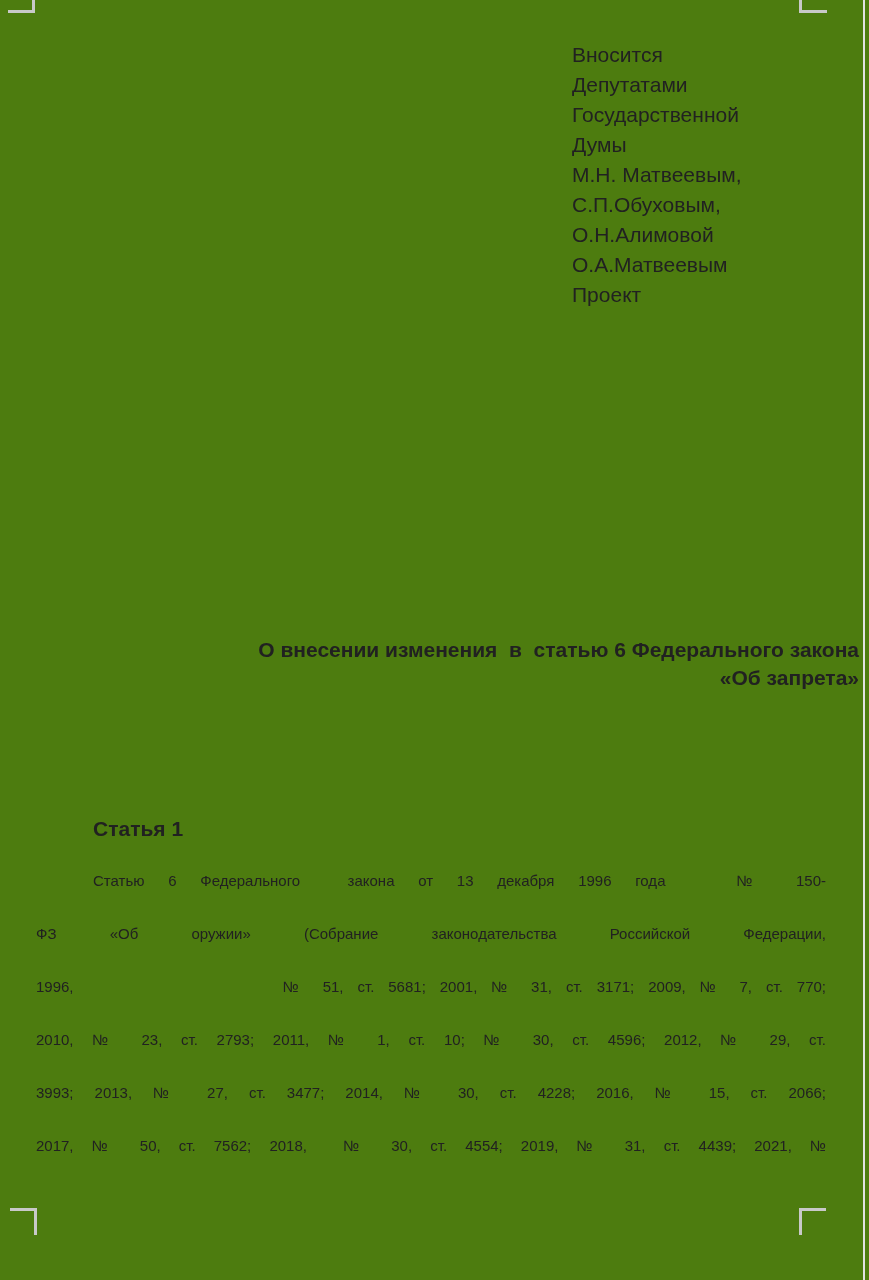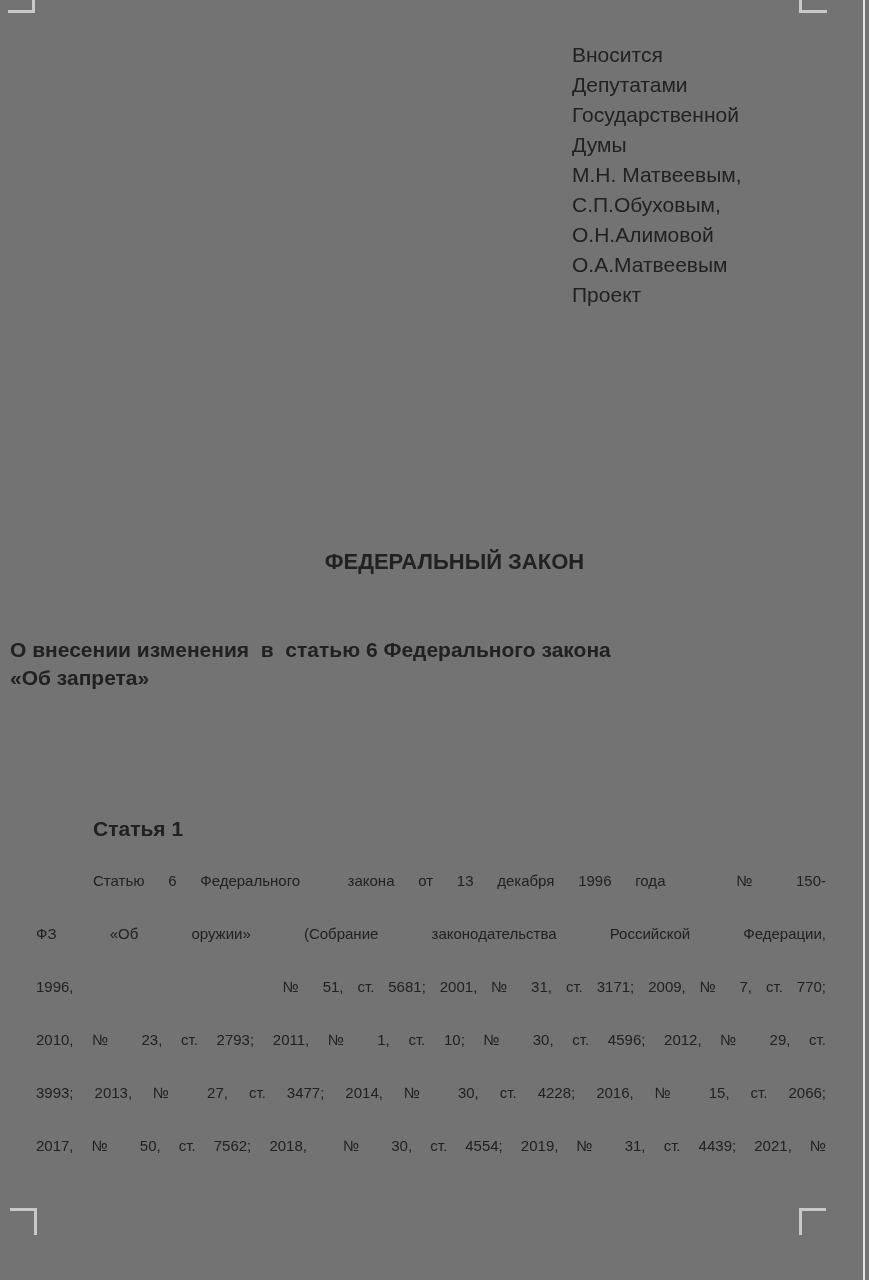--- a/index.html
+++ b/index.html
@@ -4,21 +4,21 @@
 <style>
   html, body {
     margin: 0;
     padding: 0;
     background: #ffffff;
   }
   .page {
     position: relative;
     width: 869px;
     height: 1280px;
-    background: #737373;
+    background: #4d7c0f;
     overflow: hidden;
     font-family: "Liberation Sans", "DejaVu Sans", sans-serif;
     color: var(--text-color, #212121);
   }
 
   
   .edge-shadow {
     position: absolute;
     left: 863px;
     top: 0;
@@ -75,21 +75,21 @@
     font-size: 22px;
     font-weight: 700;
     line-height: 28px;
   }
 
   .law-subject {
     position: absolute;
     left: 10px;
     top: 636px;
     width: 849px;
-    text-align: left;
+    text-align: right;
     font-size: 21px;
     font-weight: 700;
     line-height: 28px;
   }
 
   .article-heading {
     position: absolute;
     left: 93px;
     top: 814px;
     font-size: 21px;
@@ -129,21 +129,20 @@
     <div>Депутатами</div>
     <div>Государственной</div>
     <div>Думы</div>
     <div>М.Н. Матвеевым,</div>
     <div>С.П.Обуховым,</div>
     <div>О.Н.Алимовой</div>
     <div>О.А.Матвеевым</div>
     <div class="draft-label">Проект</div>
   </div>
 
-  <div class="law-title">ФЕДЕРАЛЬНЫЙ ЗАКОН</div>
 
   <div class="law-subject">
     <div>О внесении изменения&nbsp; в&nbsp; статью 6 Федерального закона</div>
     <div>«Об запрета»</div>
   </div>
 
   <div class="article-heading">Статья 1</div>
 
   <div class="article-body">
     <div class="line first">Статью 6 Федерального&nbsp; закона от 13 декабря 1996 года&nbsp;&nbsp; № 150-</div>

